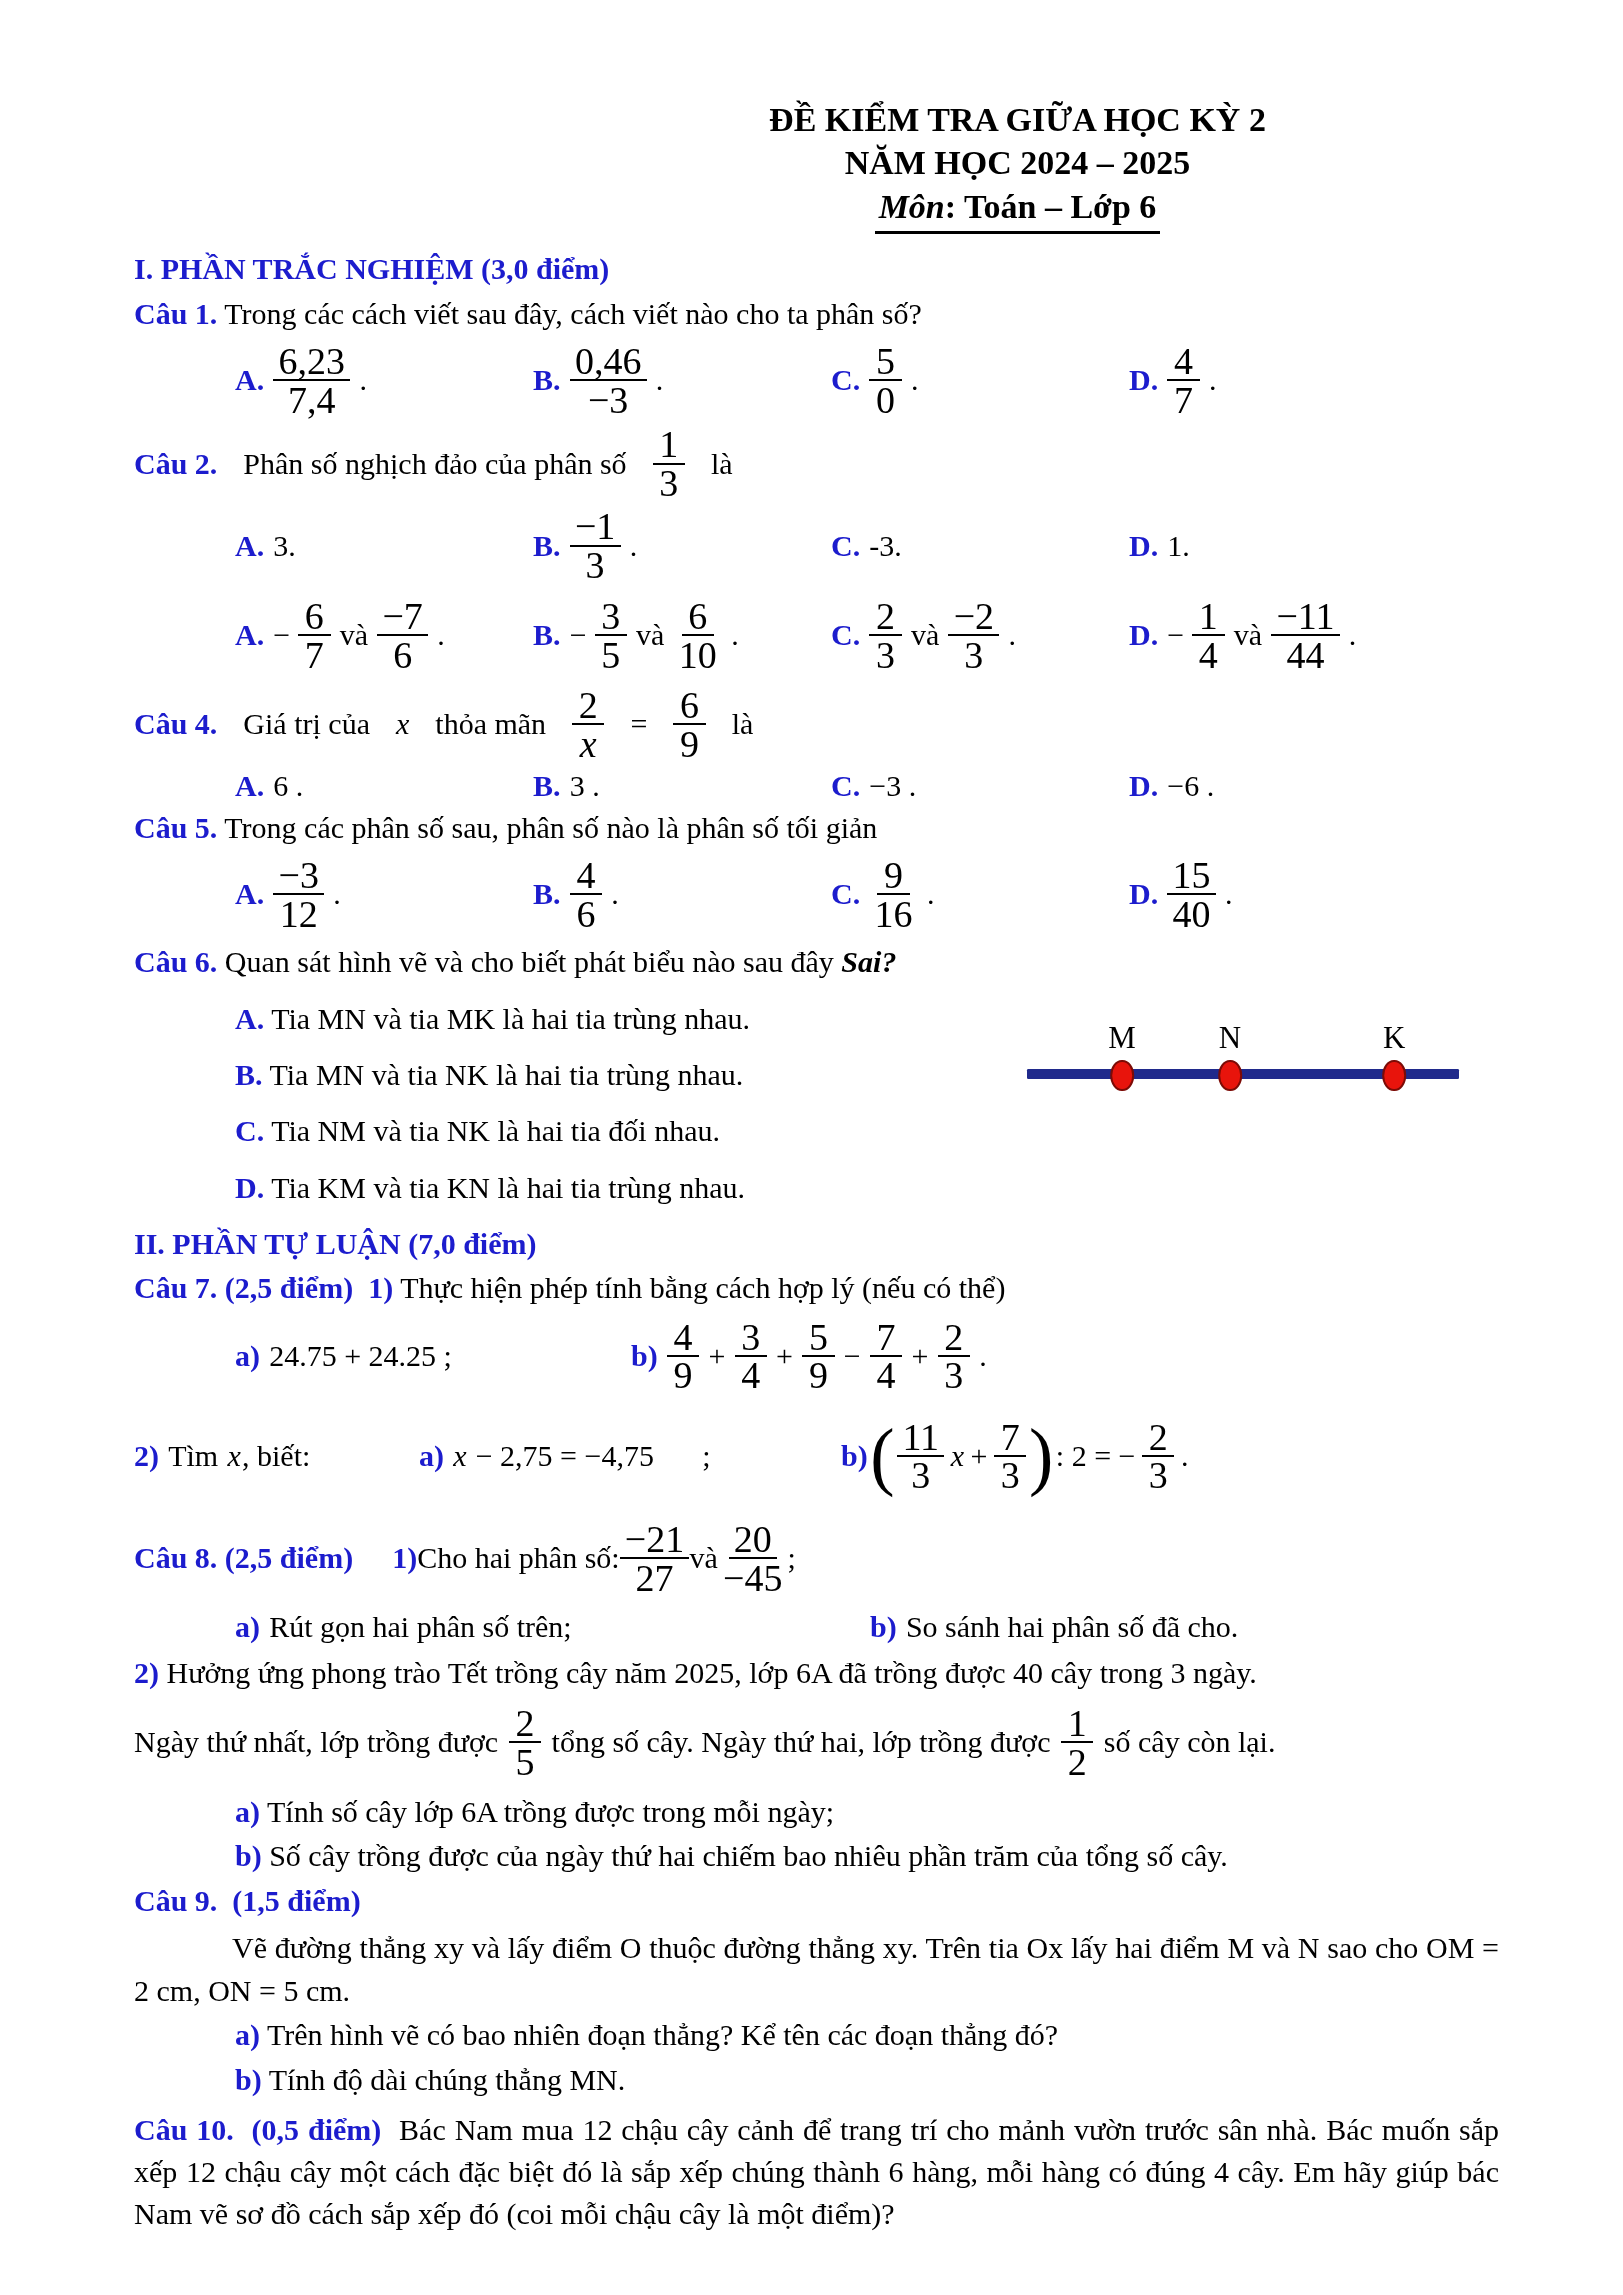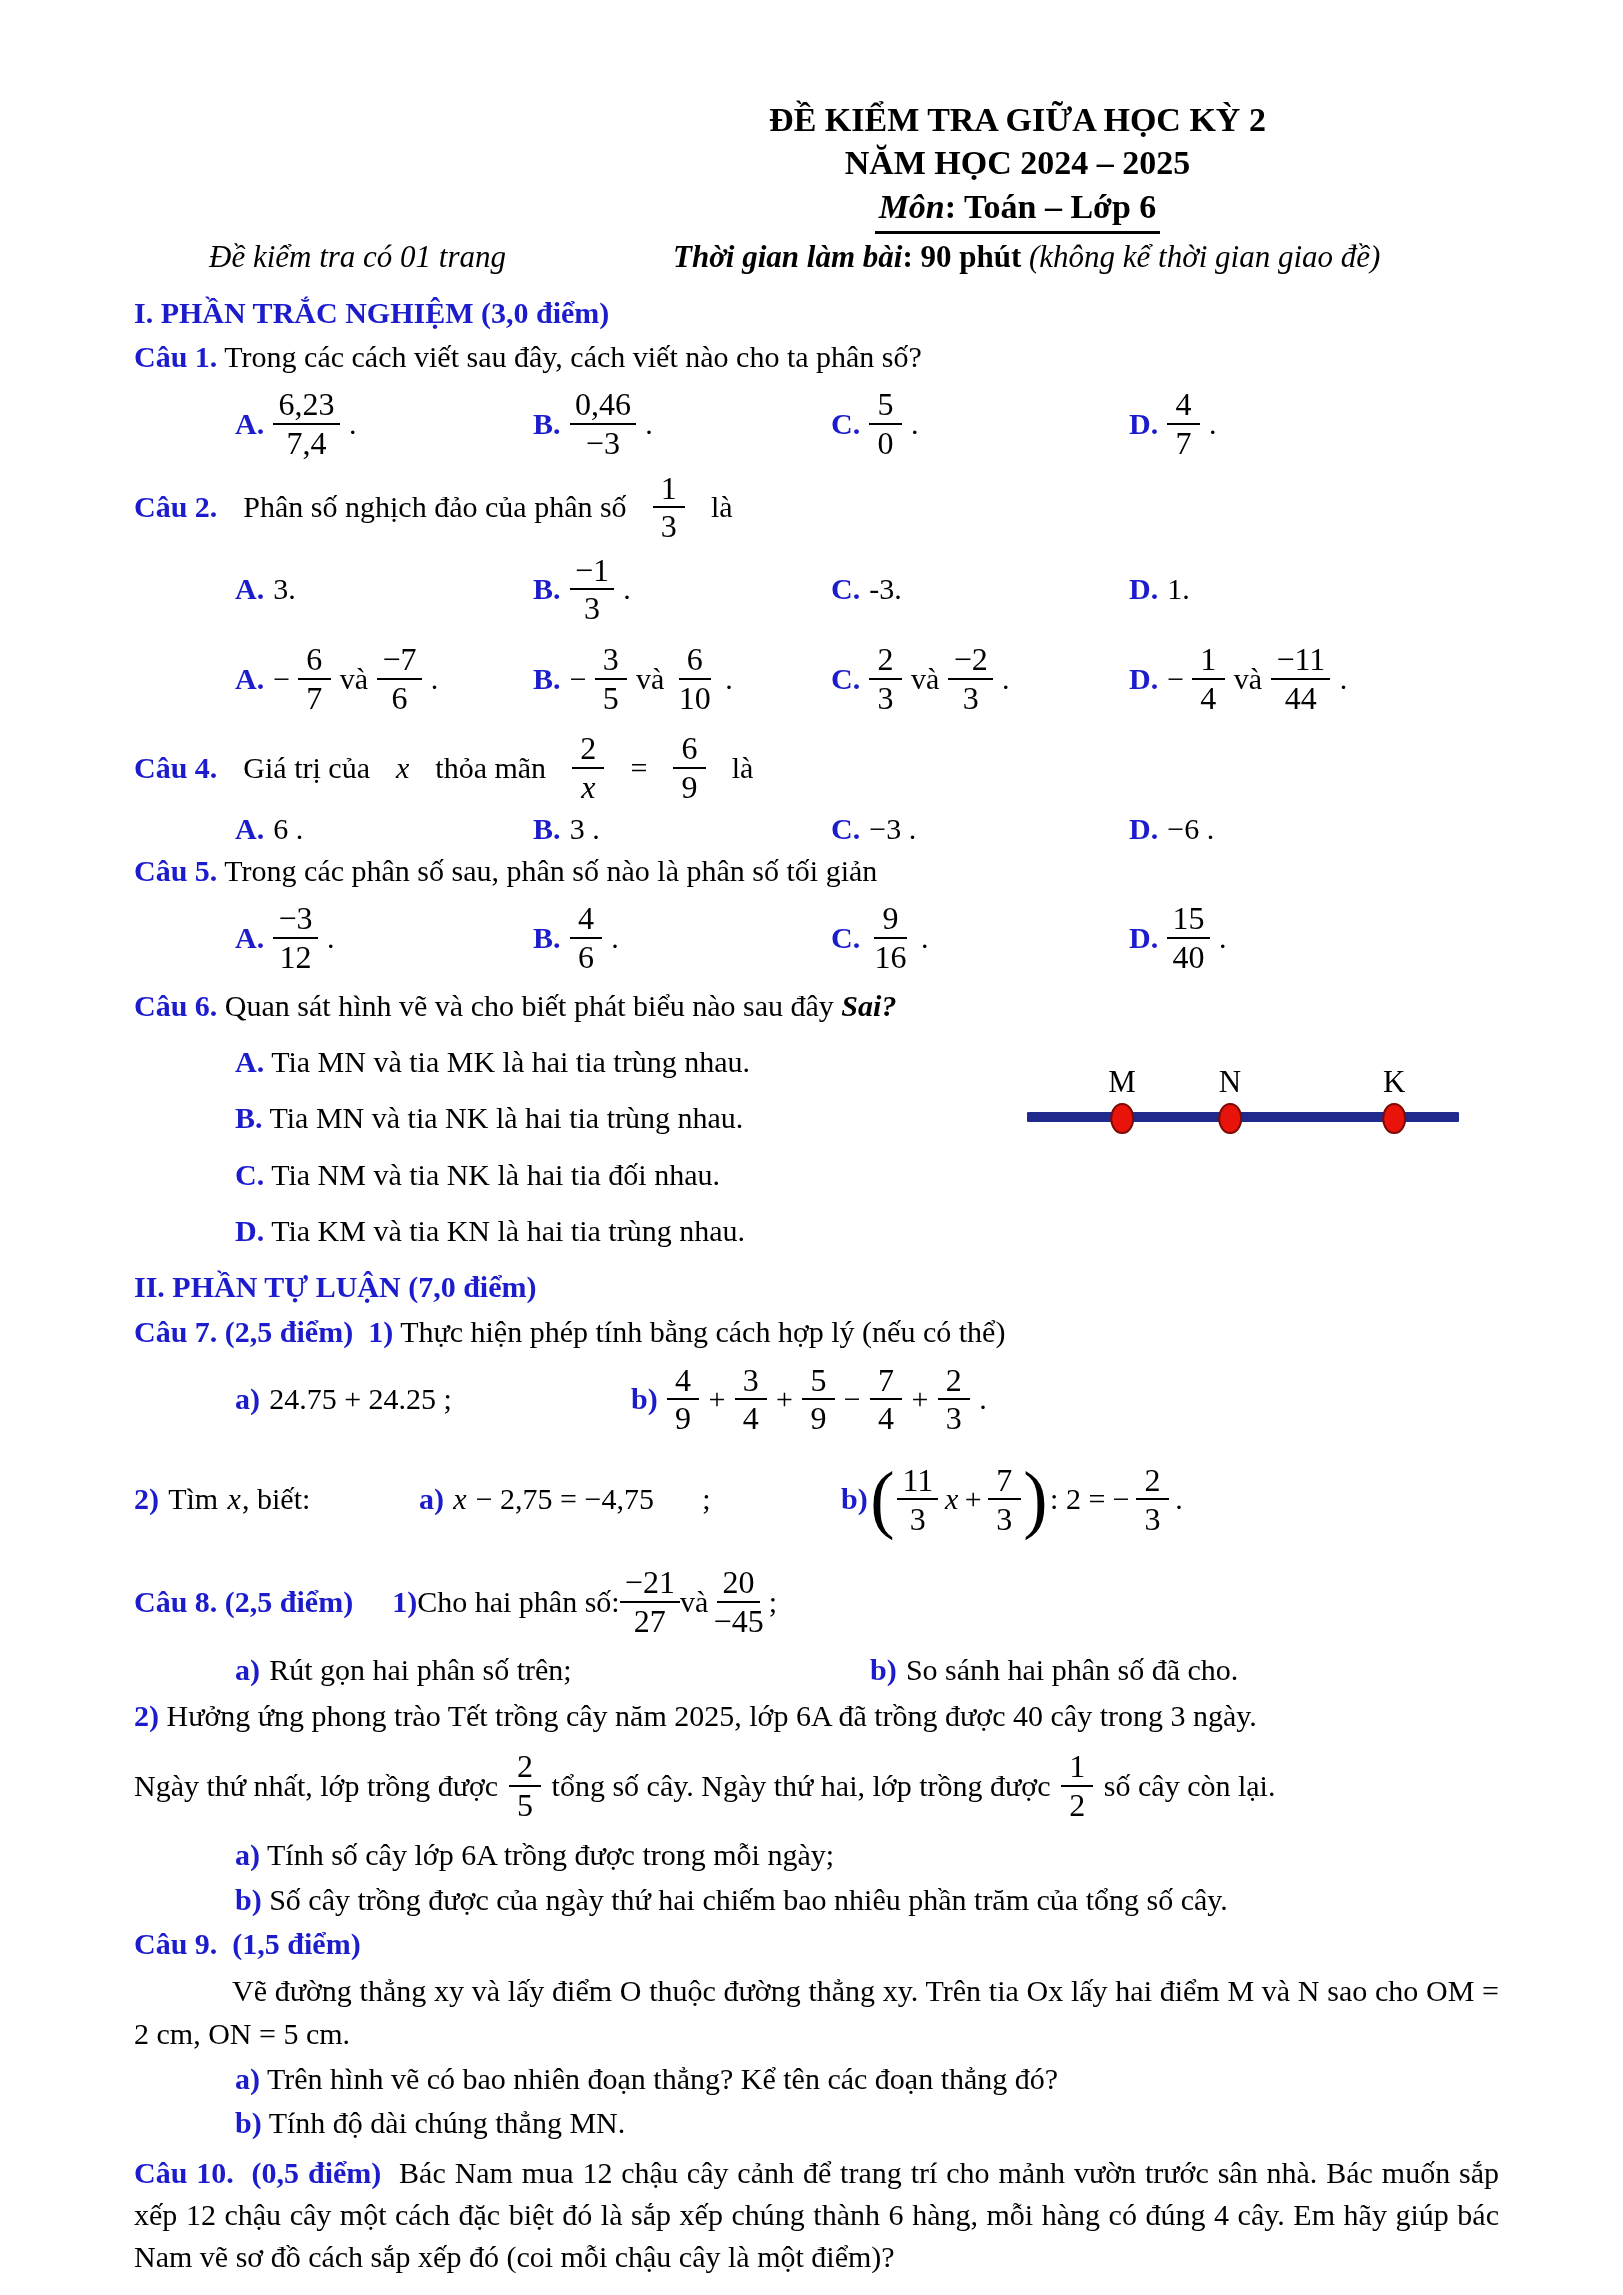--- a/index.html
+++ b/index.html
@@ -28,21 +28,21 @@
   .qline{line-height:42px;margin-top:2.6px;}
   .qflex{display:flex;align-items:center;gap:26px;margin-top:3.9px;min-height:84px;}
   .qflex.compact{min-height:72px;}
   .optrow{display:flex;align-items:center;margin-left:101px;margin-top:2.6px;margin-bottom:3.9px;}
   .optrow.tall{min-height:86px;}
   .opt{display:flex;align-items:center;gap:9.2px;width:298px;}
   .opt:last-child{width:auto;}
   .opt .k{color:#1c1ccd;font-weight:bold;}
 
   
-  .frac{display:inline-flex;flex-direction:column;align-items:center;vertical-align:middle;font-size:32px;}
+  .frac{display:inline-flex;flex-direction:column;align-items:center;vertical-align:middle;font-size:38px;}
   .frac .fn{display:block;line-height:34px;padding:0 5.2px 1.3px 5.2px;border-bottom:2px solid #000;min-width:22px;text-align:center;}
   .frac .fd{display:block;line-height:34px;padding:1.3px 5.2px 0 5.2px;min-width:22px;text-align:center;}
   .frac.den-i .fd{font-style:italic;}
   .sgn{margin-right:-1.3px;}
   .varx{font-style:italic;}
   .paren{font-size:73px;font-weight:400;line-height:0;transform:scaleY(1.05);margin:0 -3.9px;}
 
   
   .q6wrap{position:relative;}
   .q6opt{margin-left:101px;line-height:42px;margin-top:14.4px;}
@@ -81,24 +81,20 @@
 <body>
 
 <div class="page">
 
   <div>
     <div class="h-center">
       <div class="h1">ĐỀ KIỂM TRA GIỮA HỌC KỲ 2</div>
       <div class="h1">NĂM HỌC 2024 – 2025</div>
       <div class="h2"><span class="subject-underline"><span class="bi">Môn</span><span>: Toán – Lớp 6</span></span></div>
     </div>
-    <div class="h-row4">
-      <span class="note-left">Đề kiểm tra có 01 trang</span>
-      <span class="time"><span class="bi">Thời gian làm bài</span><span class="b">: 90 phút </span><span class="i">(không kể thời gian giao đề)</span></span>
-    </div>
   </div>
 
   <div class="section-heading">I. PHẦN TRẮC NGHIỆM (3,0 điểm)</div>
 
   <div class="qline"><span class="blue">Câu 1.</span> <span>Trong các cách viết sau đây, cách viết nào cho ta phân số?</span></div>
   <div class="optrow tall">
     <div class="opt">
         <span class="k">A.</span>
         <span class="frac">
           <span class="fn">6,23</span>

